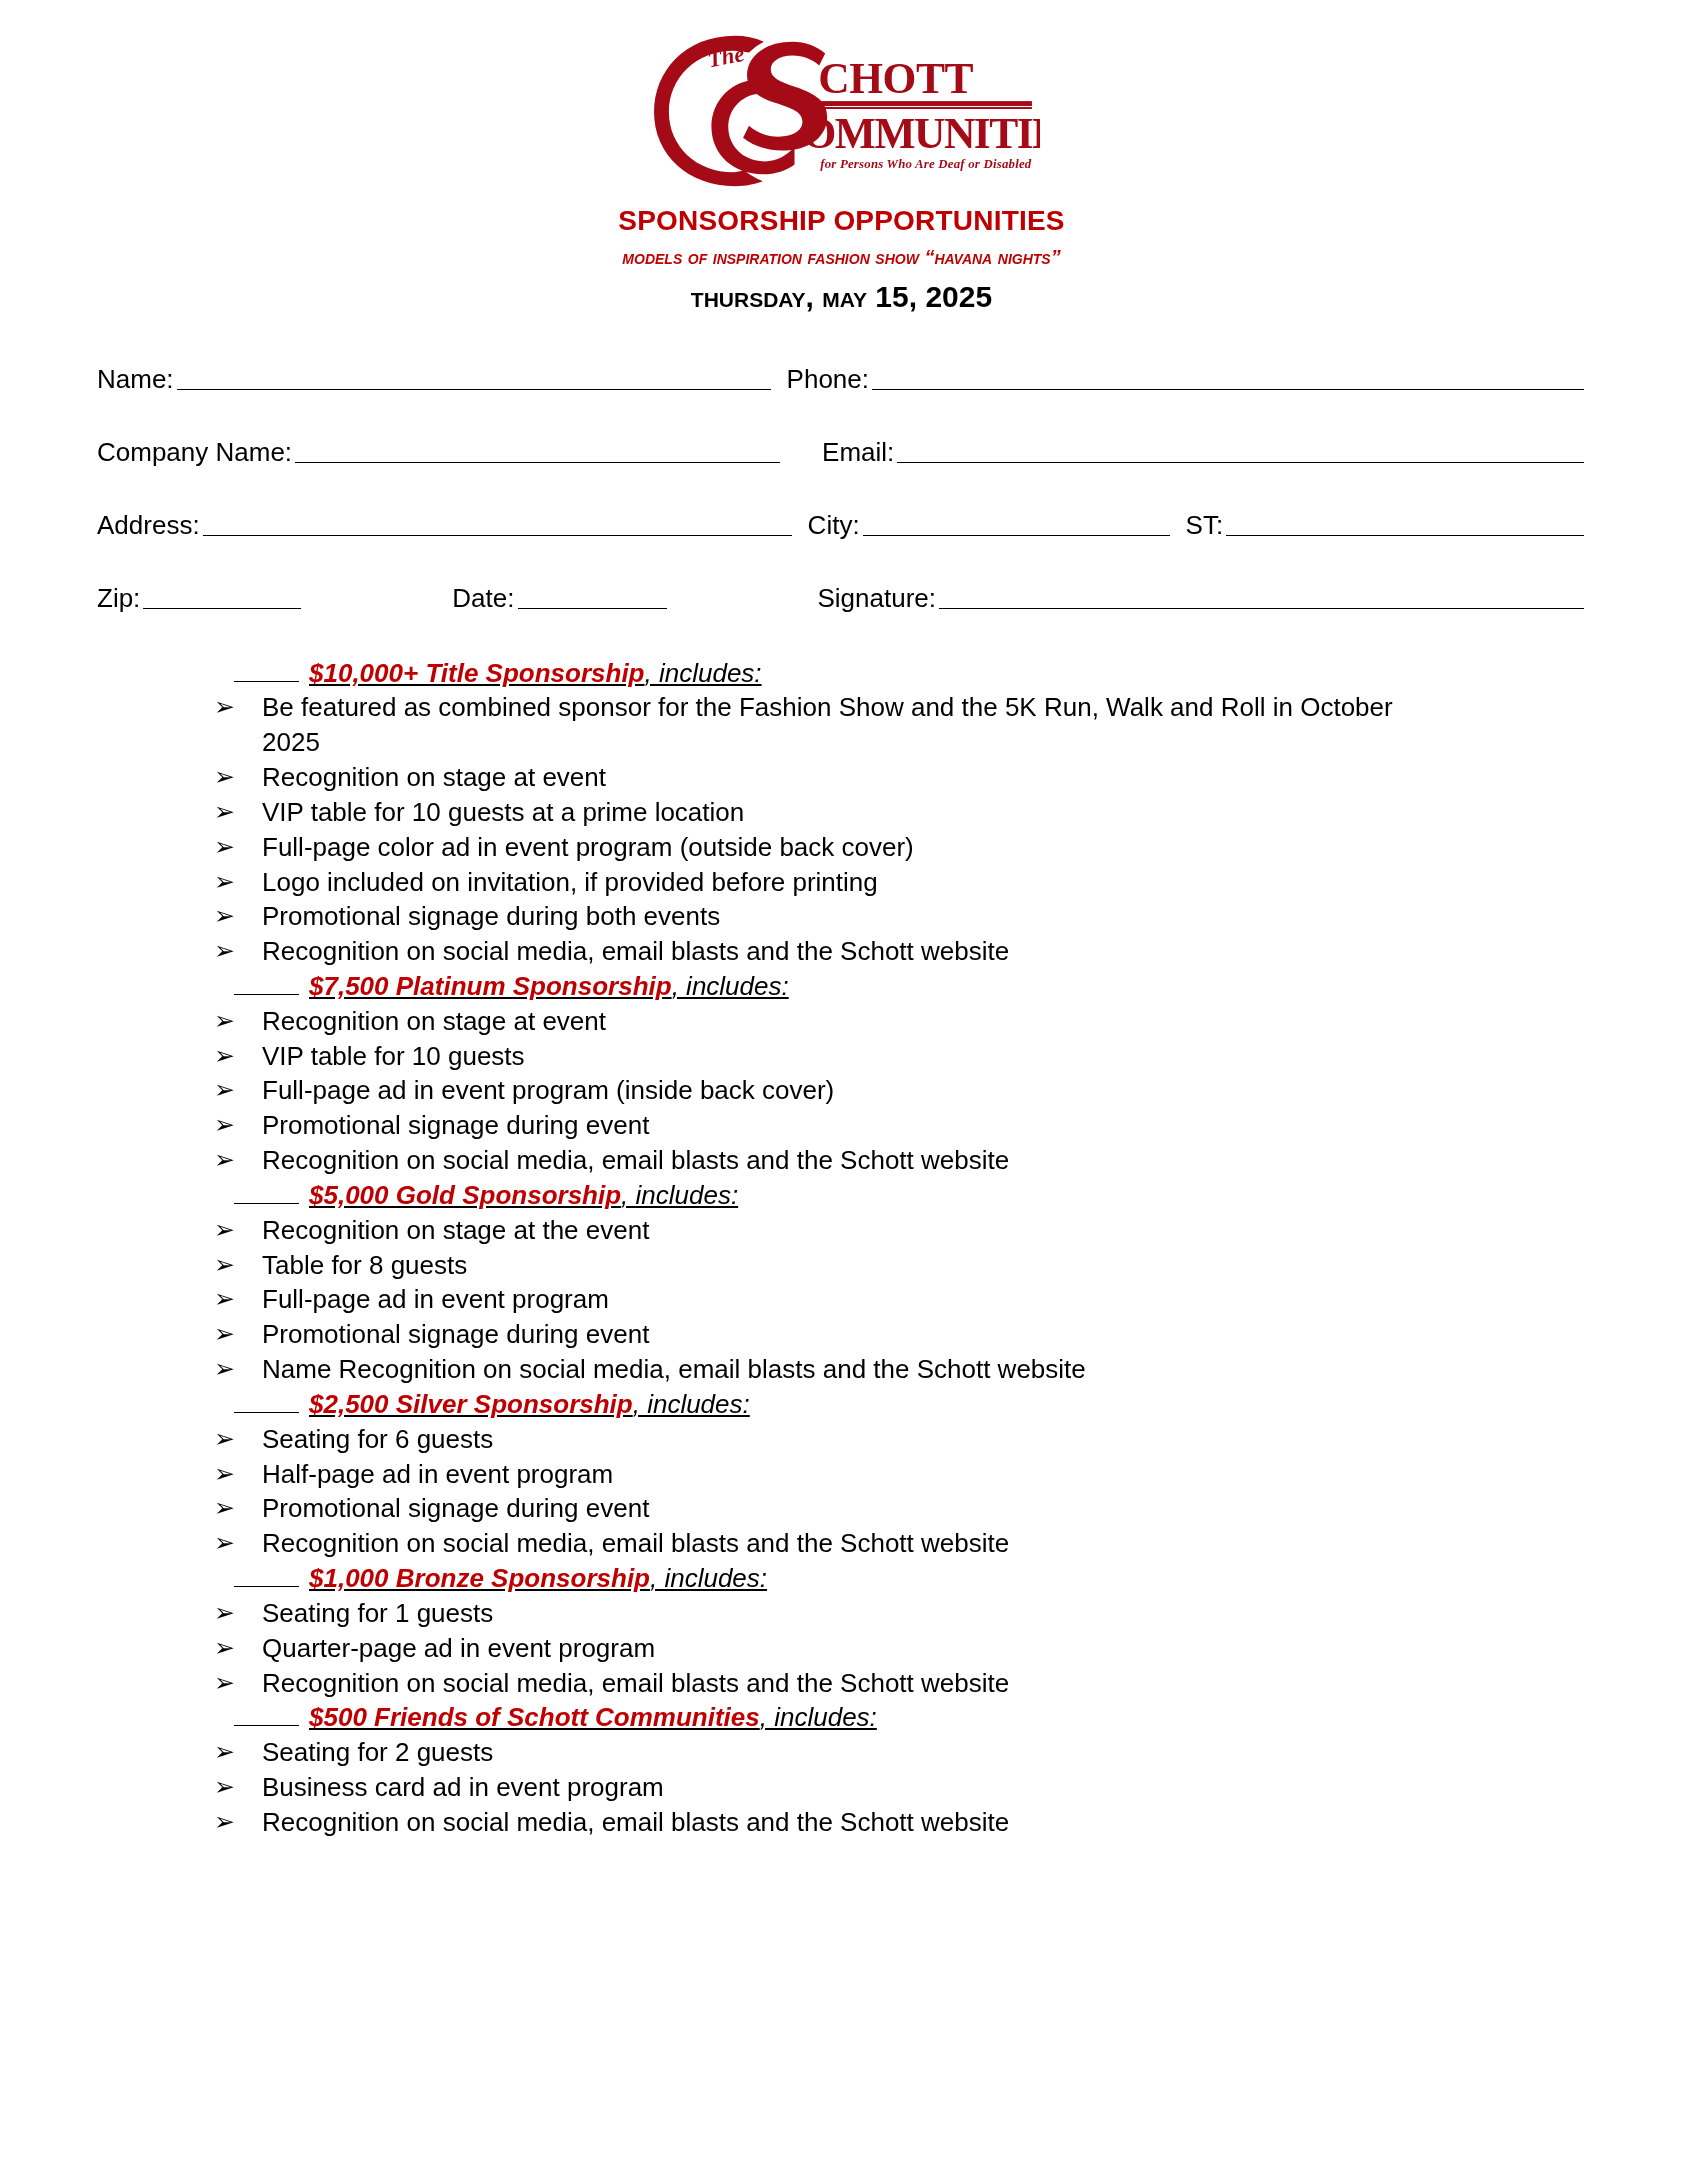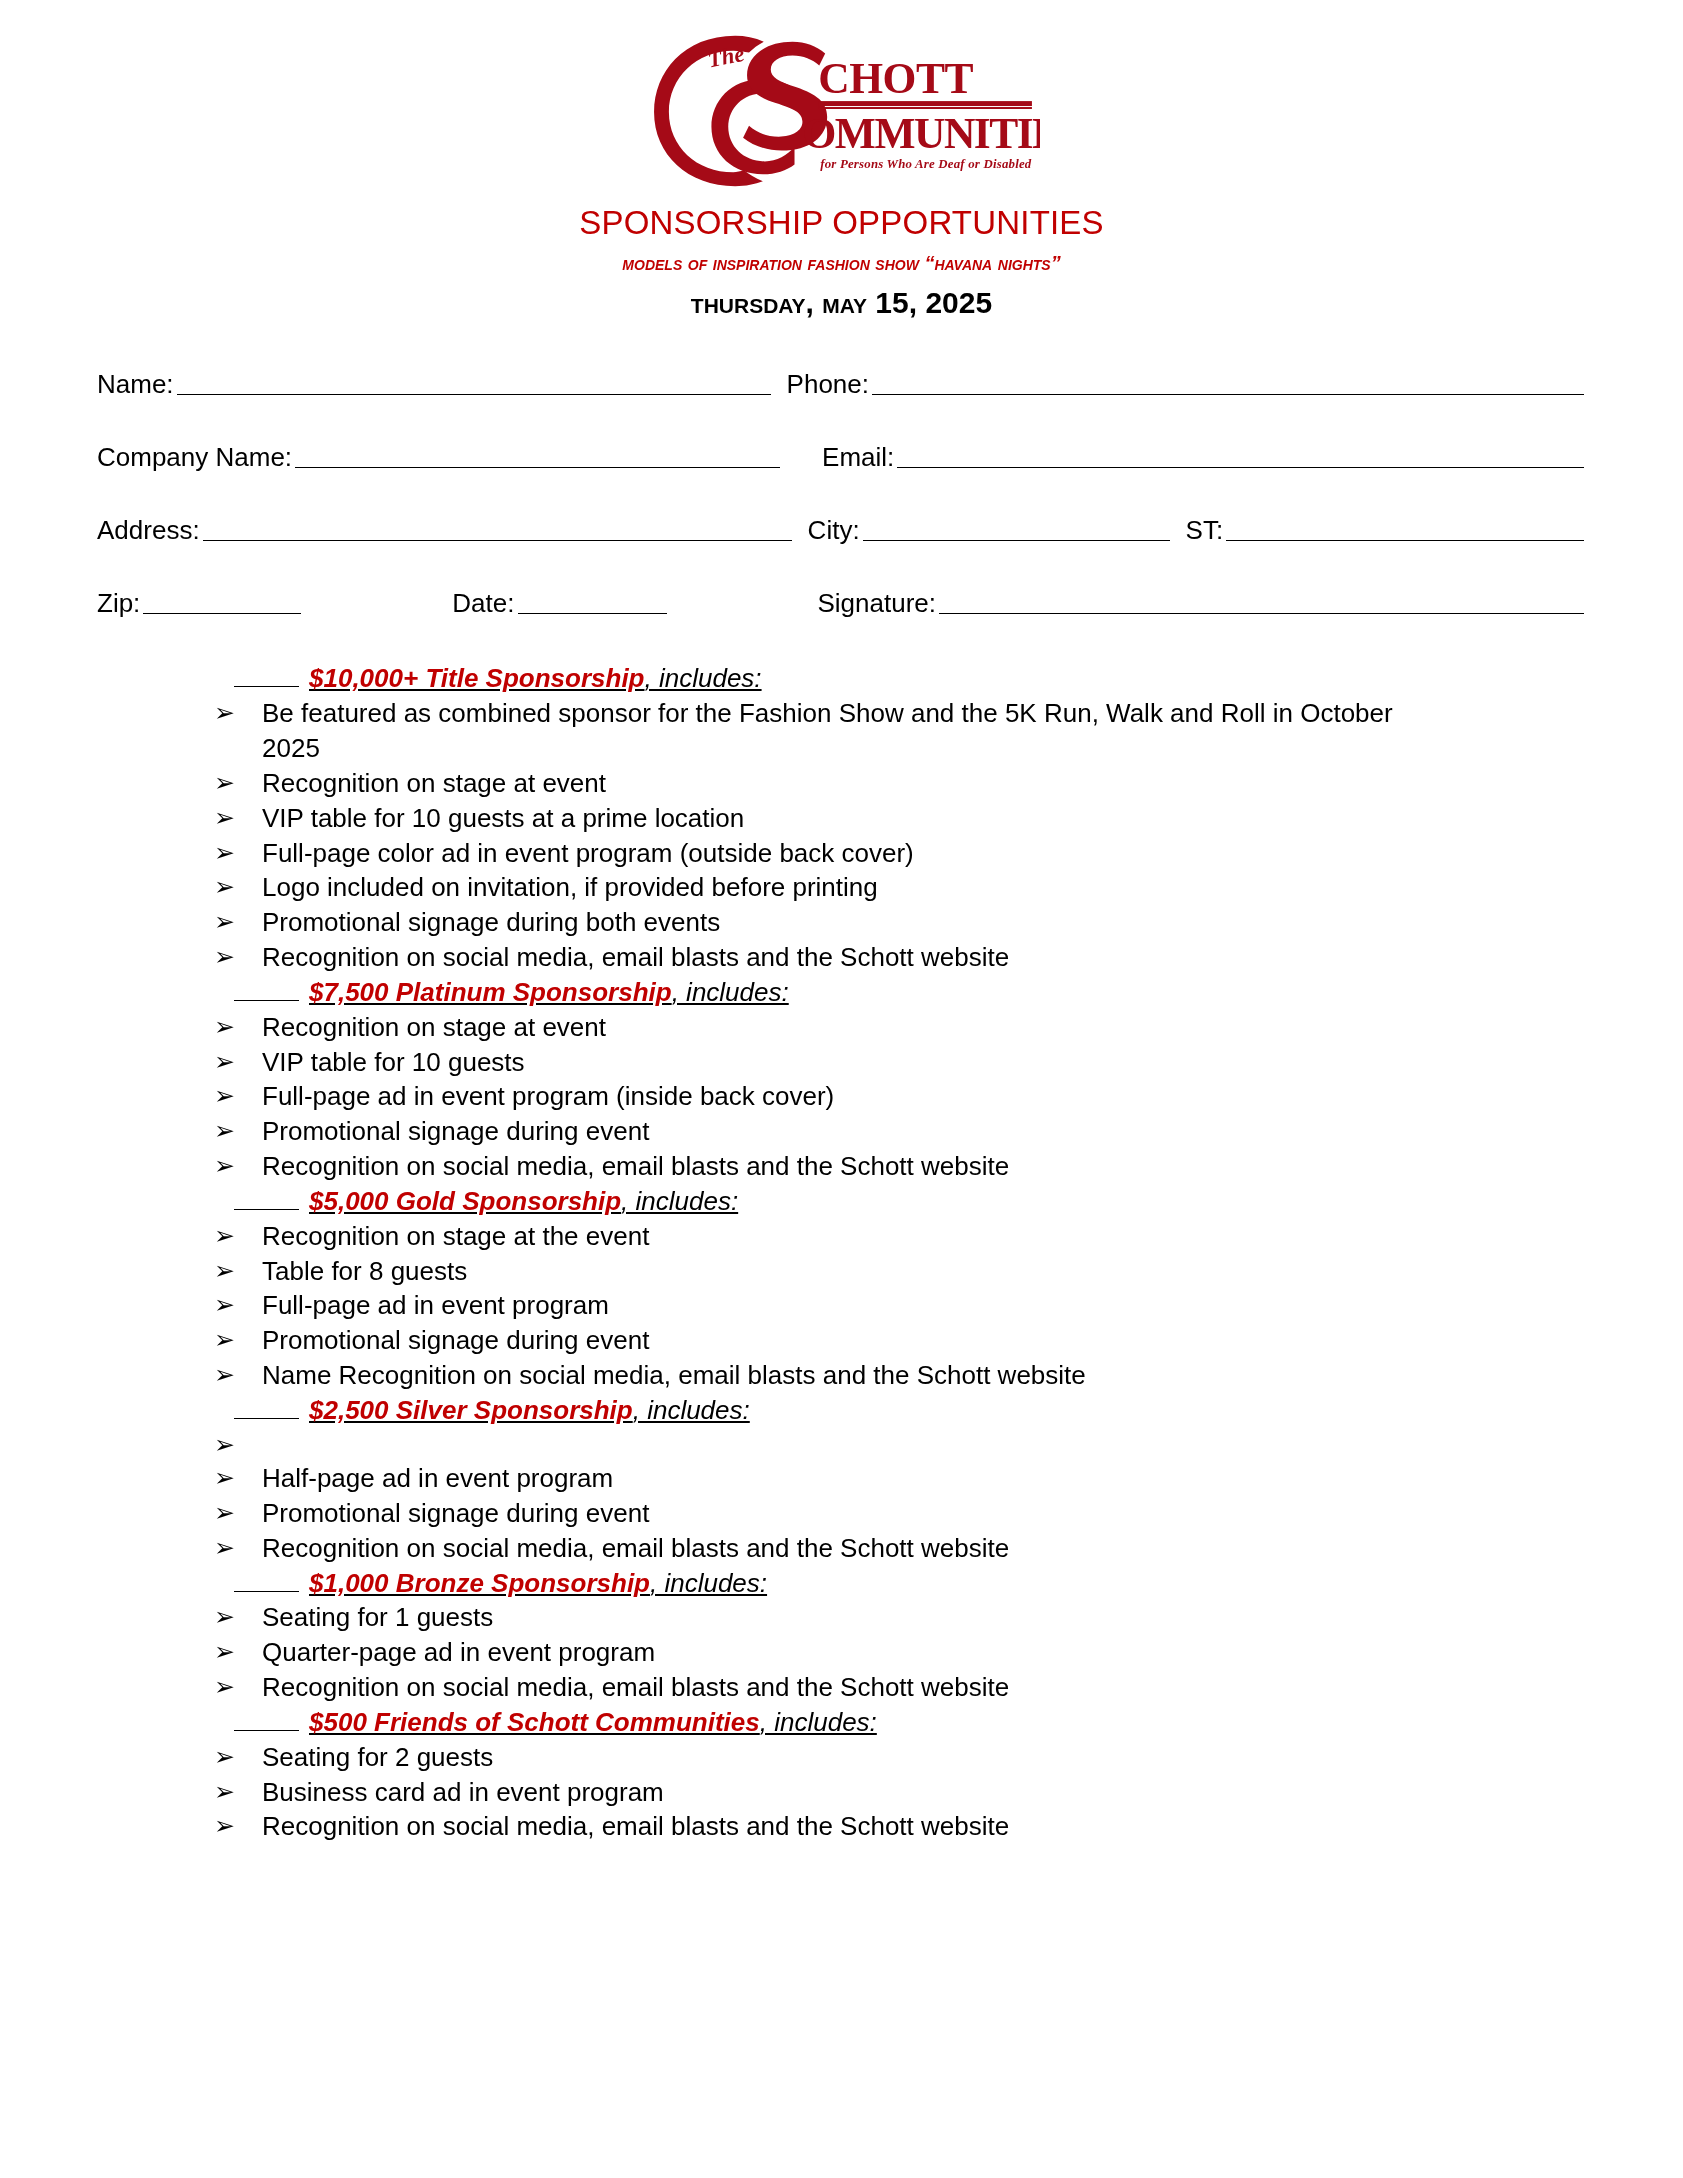--- a/index.html
+++ b/index.html
@@ -39,22 +39,22 @@
   }
   .logo svg { display:block; }
 
   
   .title-block {
     text-align: center;
     margin-top: 6px;
   }
   .title-main {
     color: #C00000;
-    font-weight: normal;
-    font-size: 33px;
+    font-weight: bold;
+    font-size: 28px;
     letter-spacing: 0.2px;
     line-height: 1.18;
   }
   .title-sub {
     color: #C00000;
     font-weight: bold;
     font-style: italic;
     font-size: 20px;
     font-variant: small-caps;
     text-transform: lowercase;
@@ -331,20 +331,21 @@
       </div>
       <div class="tier">
         <div class="tier-head">
           <span class="tier-blank"></span>
           <span class="tier-name">$2,500 Silver Sponsorship</span>
           <span class="tier-incl">, includes:</span>
         </div>
         <ul class="bullets">
           <li class="bullet">
             <span class="bullet-marker">➢</span>
+            <span class="bullet-text">Seating for 6 guests</span>
           </li>
           <li class="bullet">
             <span class="bullet-marker">➢</span>
             <span class="bullet-text">Half-page ad in event program</span>
           </li>
           <li class="bullet">
             <span class="bullet-marker">➢</span>
             <span class="bullet-text">Promotional signage during event</span>
           </li>
           <li class="bullet">

